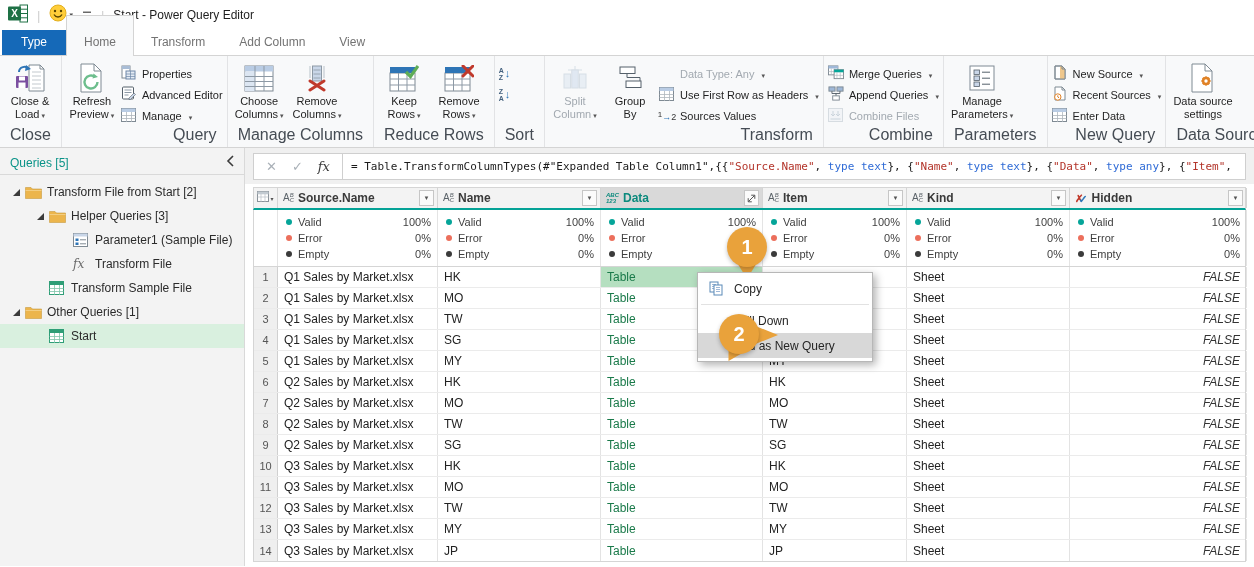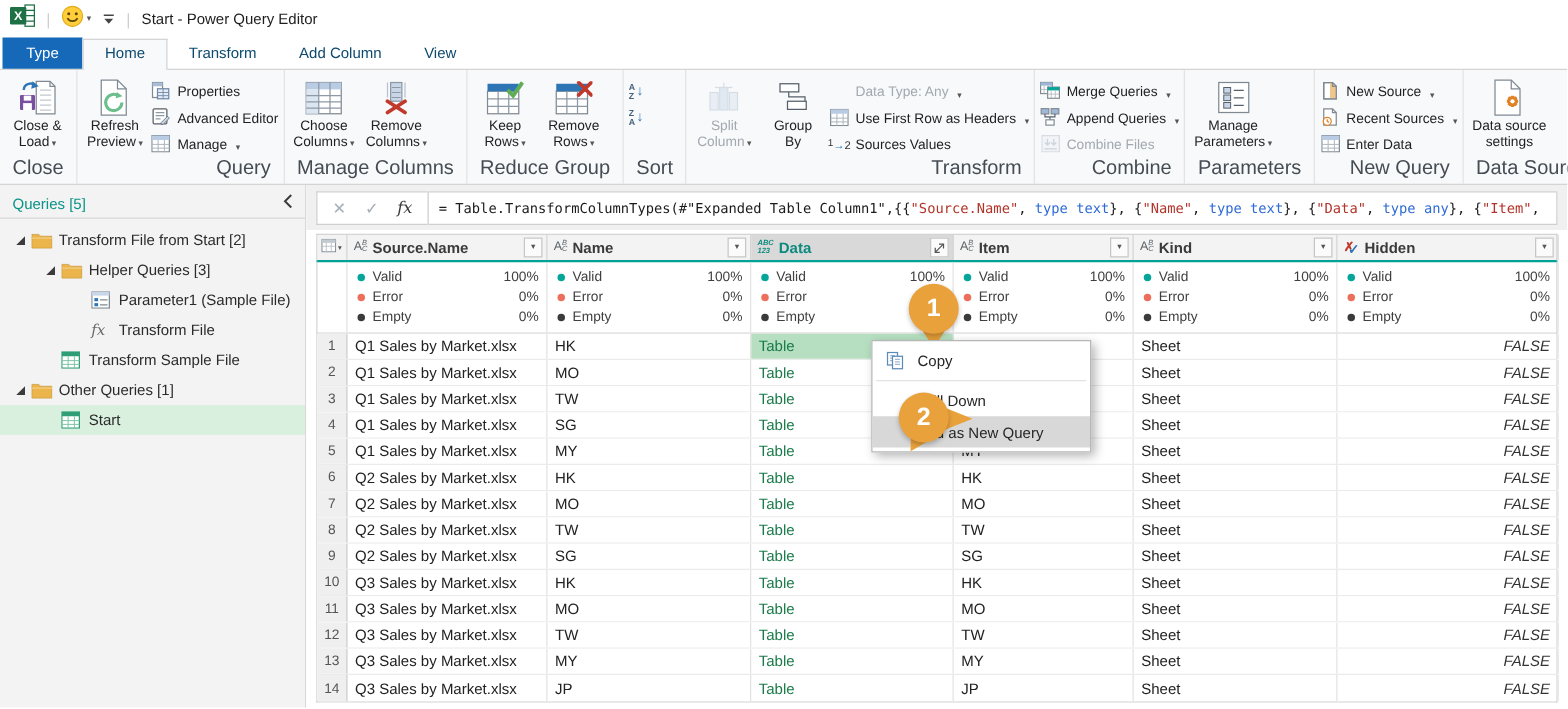--- a/index.html
+++ b/index.html
@@ -9,21 +9,21 @@
 
 
 .titlebar{height:30px;display:flex;align-items:center;padding-left:8px;gap:9px;background:#fff}
 .tb-sep{color:#cfcfcf;font-size:13px}
 .tb-title{font-size:12px;color:#1e1e1e}
 .tb-btn{display:flex;align-items:center;gap:2px}
 .dd-sm{font-size:7px;color:#555}
 
 
 .tabstrip{height:26px;display:flex;align-items:flex-end;border-bottom:1px solid #d4d4d4;background:#fff;padding-left:2px}
-.tab{font-size:12px;color:#0c4a6e;padding:3px 17px 6px}
+.tab{font-size:12px;color:#737373;padding:19px 17px 6px}
 .tab.file{background:#1569B8;color:#fff;padding:5px 19px 6px}
 .tab.active{background:#F8F9FA;border:1px solid #d4d4d4;border-bottom:none;margin-bottom:-1px;padding-bottom:7px}
 
 
 .ribbon{height:92px;background:#F8F9FA;border-bottom:1px solid #d4d4d4;display:flex;align-items:stretch}
 .rgroup{display:flex;flex-direction:column;border-right:1px solid #E2E3E5;padding:2px 4px 0}
 .rg-content{flex:1;display:flex;align-items:flex-start;gap:3px}
 .rg-label{font-size:16px;color:#454c54;text-align:right;padding:1px 6px 3px;white-space:nowrap}
 .bigbtn{display:flex;flex-direction:column;align-items:center;min-width:52px;font-size:11px;line-height:13px;color:#1f1f1f;padding:3px 3px 0;text-align:center;white-space:nowrap}
 .bigbtn .bicon{height:34px;display:flex;align-items:center;justify-content:center}
@@ -270,21 +270,21 @@
                 <rect x="1" y="8" width="25" height="18" fill="#fff" stroke="#7f8a93"></rect>
                 <rect x="1" y="2" width="25" height="6" fill="#2E75B6"></rect>
                 <path d="M1 14h25M1 20h25M9.5 8v18M18 8v18" stroke="#8d99a5"></path>
                 <path d="M19 1l10 10M29 1L19 11" stroke="#C0392B" stroke-width="3" stroke-linecap="round"></path>
               </svg>
             </div>
         <span>Remove</span>
         <span><span>Rows</span><span class="dd">▾</span></span>
       </div>
         </div>
-    <div class="rg-label">Reduce Group</div>
+    <div class="rg-label">Reduce Rows</div>
   </div>
       <div class="rgroup">
     <div class="rg-content">
           <div class="sortstack">
             <div>
               <span class="sortbtn">
                 <span class="sl">
                   <span>A</span>
                   <span>Z</span>
                 </span>

